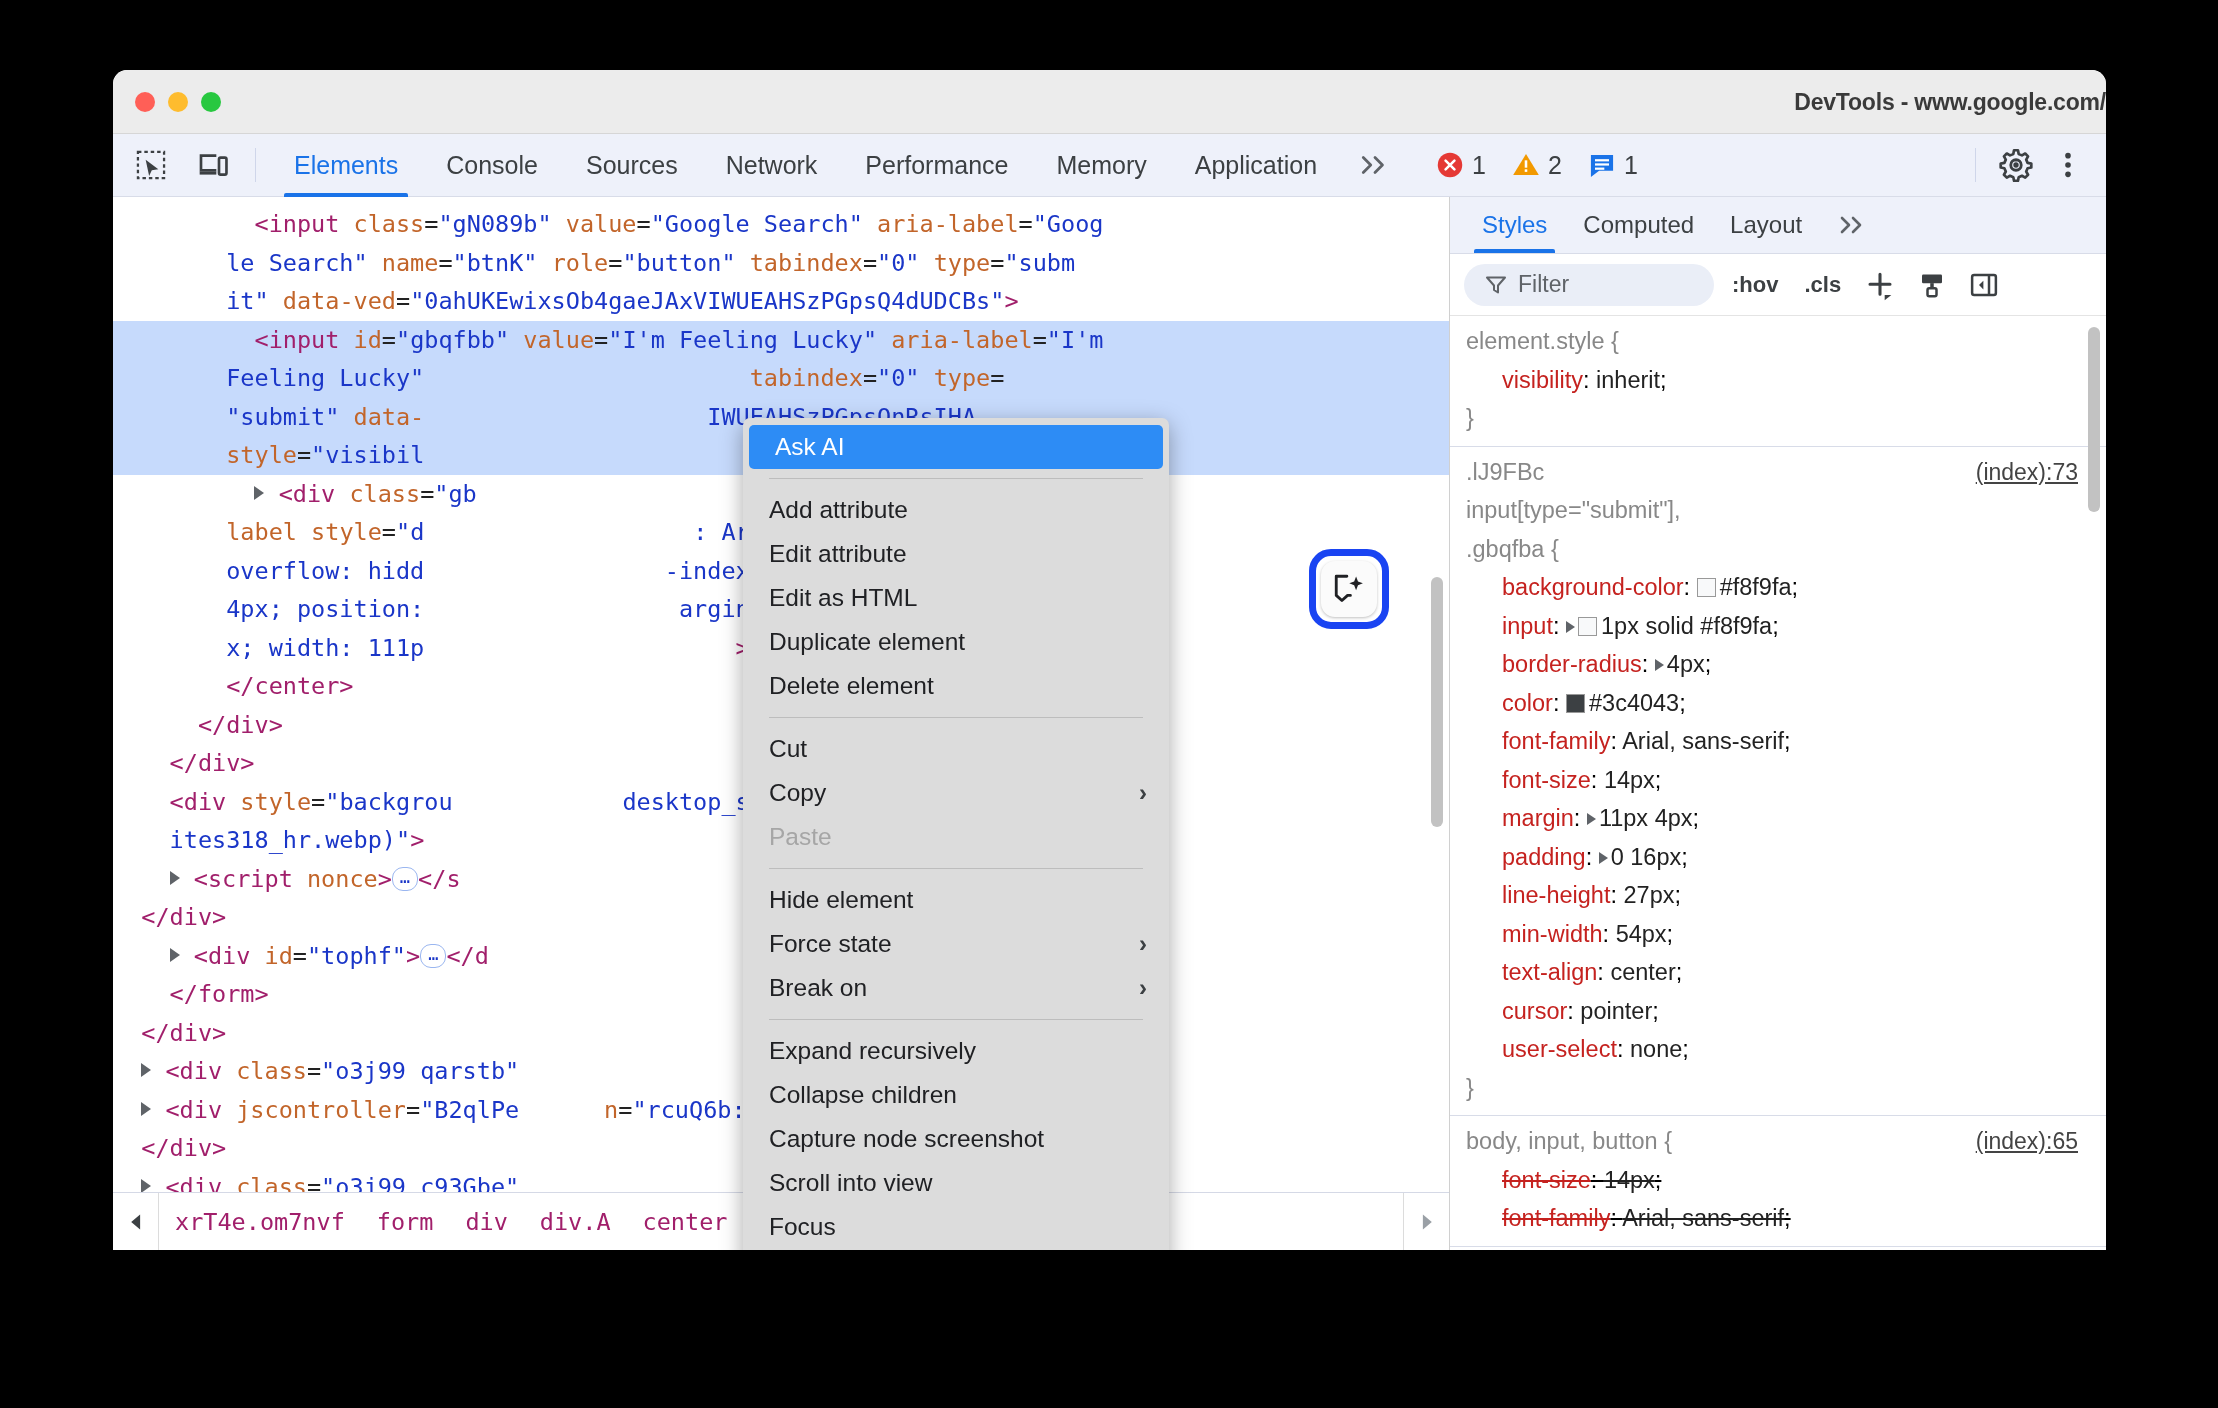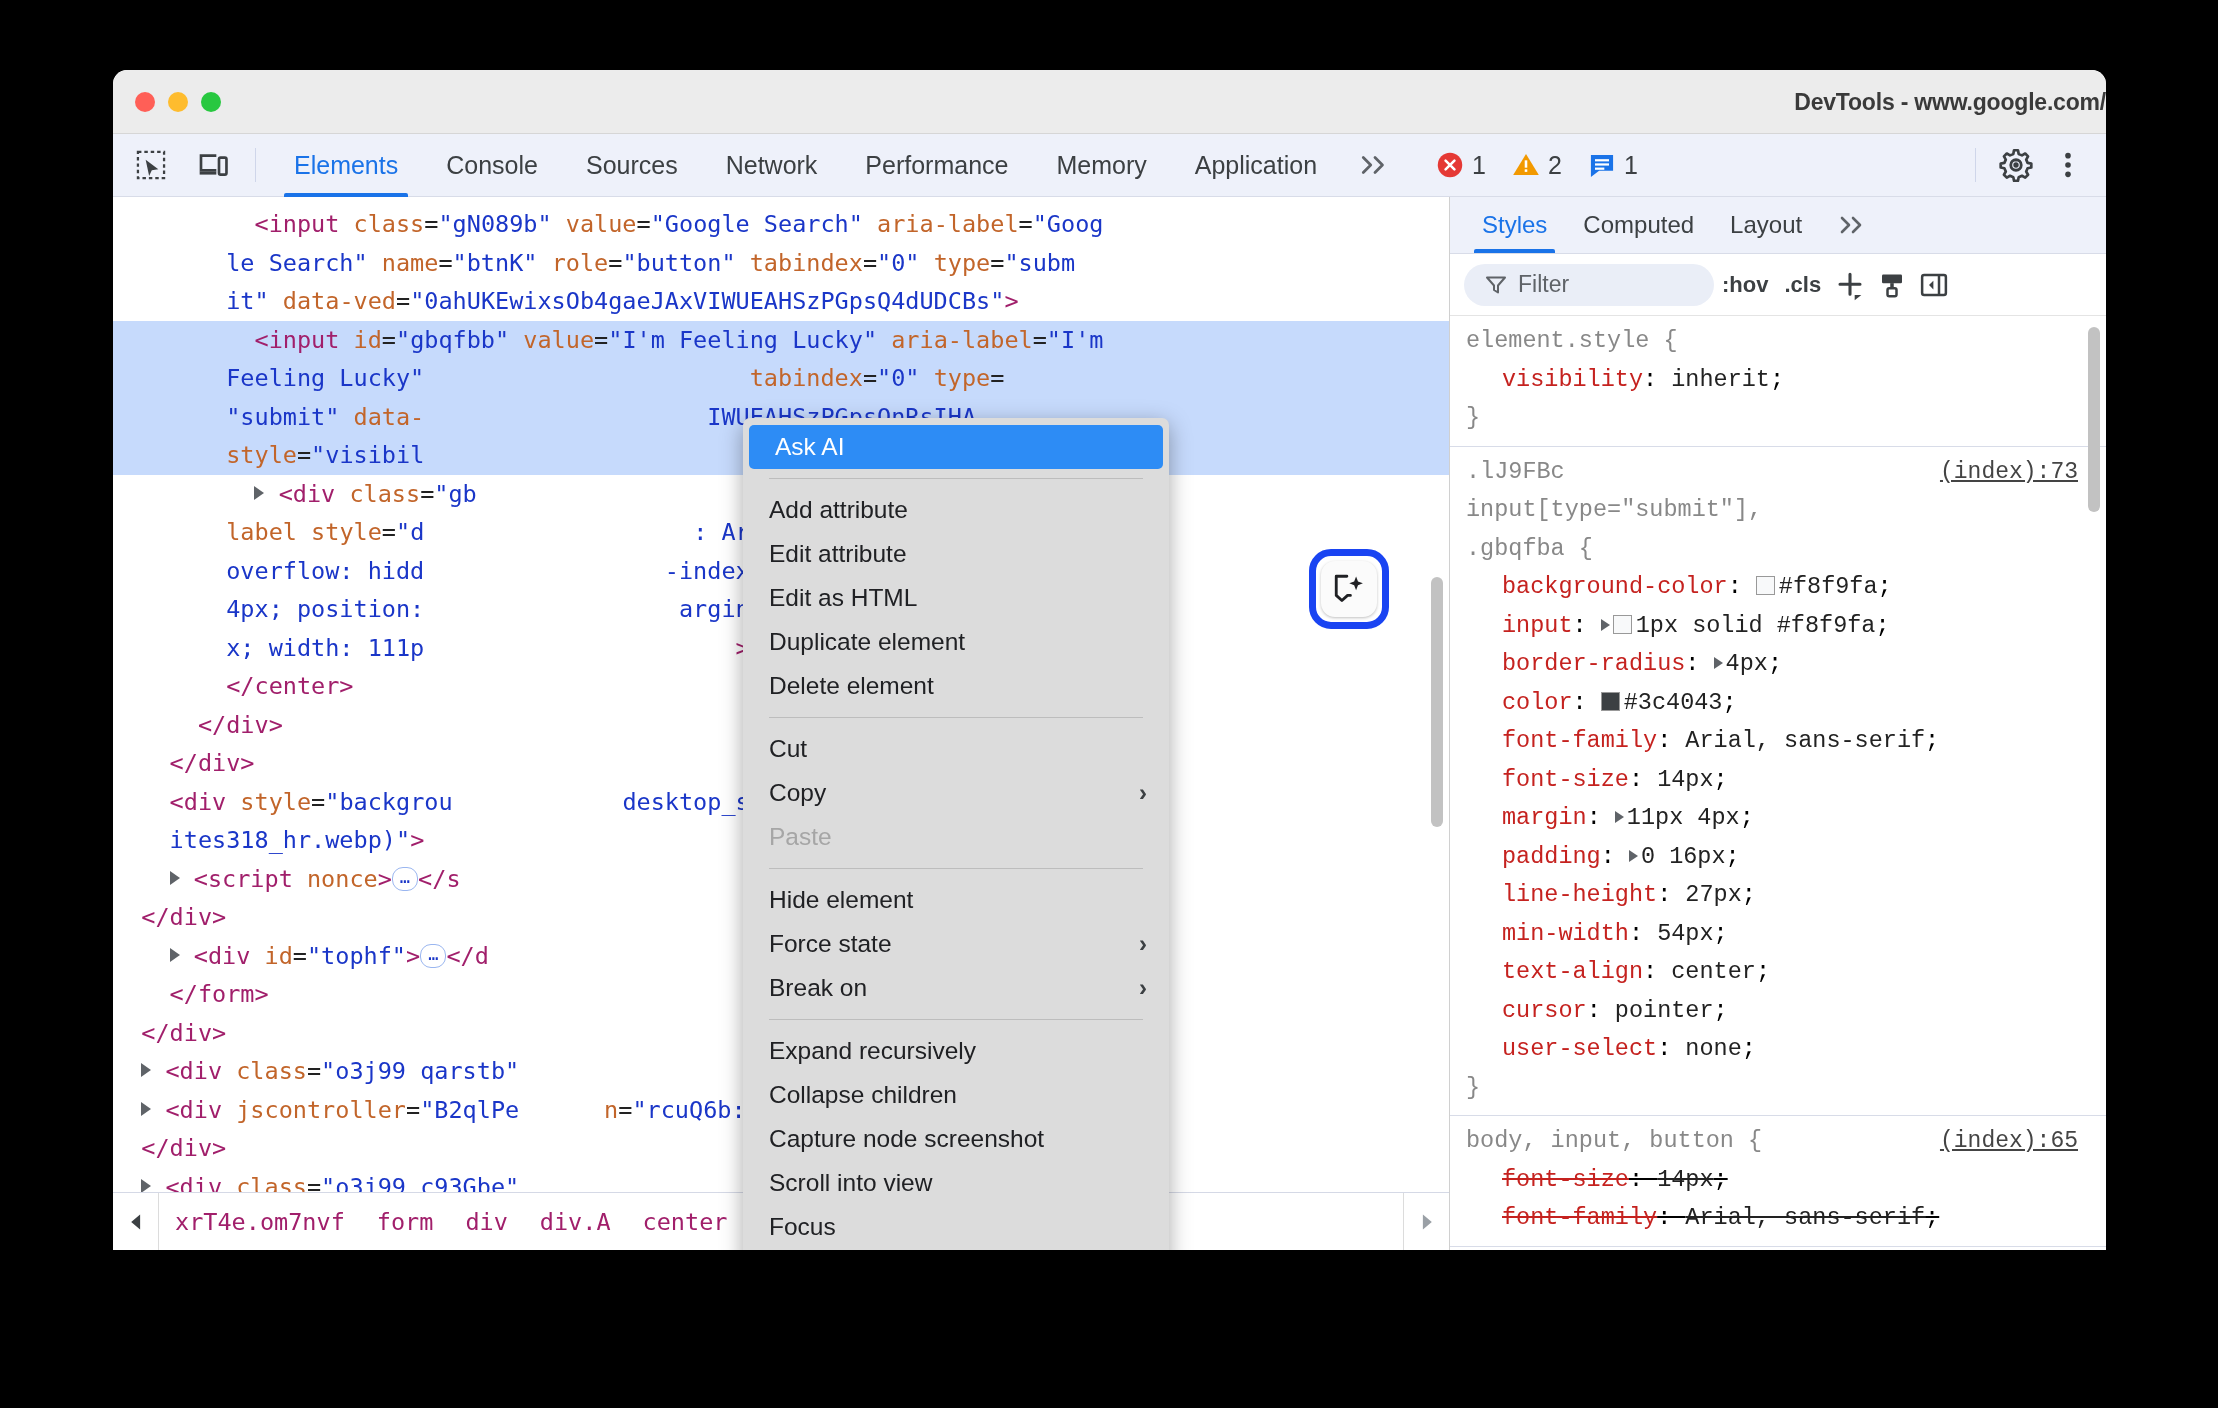--- a/index.html
+++ b/index.html
@@ -186,35 +186,35 @@
     font-size: 24px; color: #3c4043;
     position: relative; white-space: nowrap;
   }
   .st-tab.active { color: #1a73e8; }
   .st-tab.active::after {
     content: ""; position: absolute; left: 10px; right: 10px; bottom: 0;
     height: 4px; background: #1a73e8; border-radius: 2px 2px 0 0;
   }
   .st-toolbar {
     height: 62px; display: flex; align-items: center;
-    padding: 17px 14px; 
+    padding: 17px 14px; gap: 10px;
     border-bottom: 1px solid #e4e4e4;
   }
   .filter-box {
     display: flex; align-items: center; gap: 10px;
     background: #eaeef7; border-radius: 22px;
     height: 42px; padding: 0 20px; min-width: 250px;
   }
   .filter-box span { font-size: 23px; color: #5f6368; }
   .st-btn { font-size: 22px; color: #3c4043; font-weight: bold; padding: 0 8px; }
   .st-ibtn { width: 42px; height: 42px; display: flex; align-items: center; justify-content: center; }
 
   .css-area {
     position: absolute; top: 119px; left: 0; right: 0; bottom: 0;
-    font-family: Liberation Mono, monospace;
+    font-family: Liberation Sans, sans-serif;
     font-size: 23.5px;
     line-height: 38.5px;
     overflow: hidden;
   }
   .rule { border-bottom: 1px solid #d8dce8; padding: 6px 0 8px 0; position: relative; }
   .rule-head { padding-left: 16px; color: #888; position: relative; white-space: pre; }
   .origin {
     position: absolute; right: 28px; top: 0;
     color: #444; text-decoration: underline; font-size: 23px; margin-left: 14px;
   }

